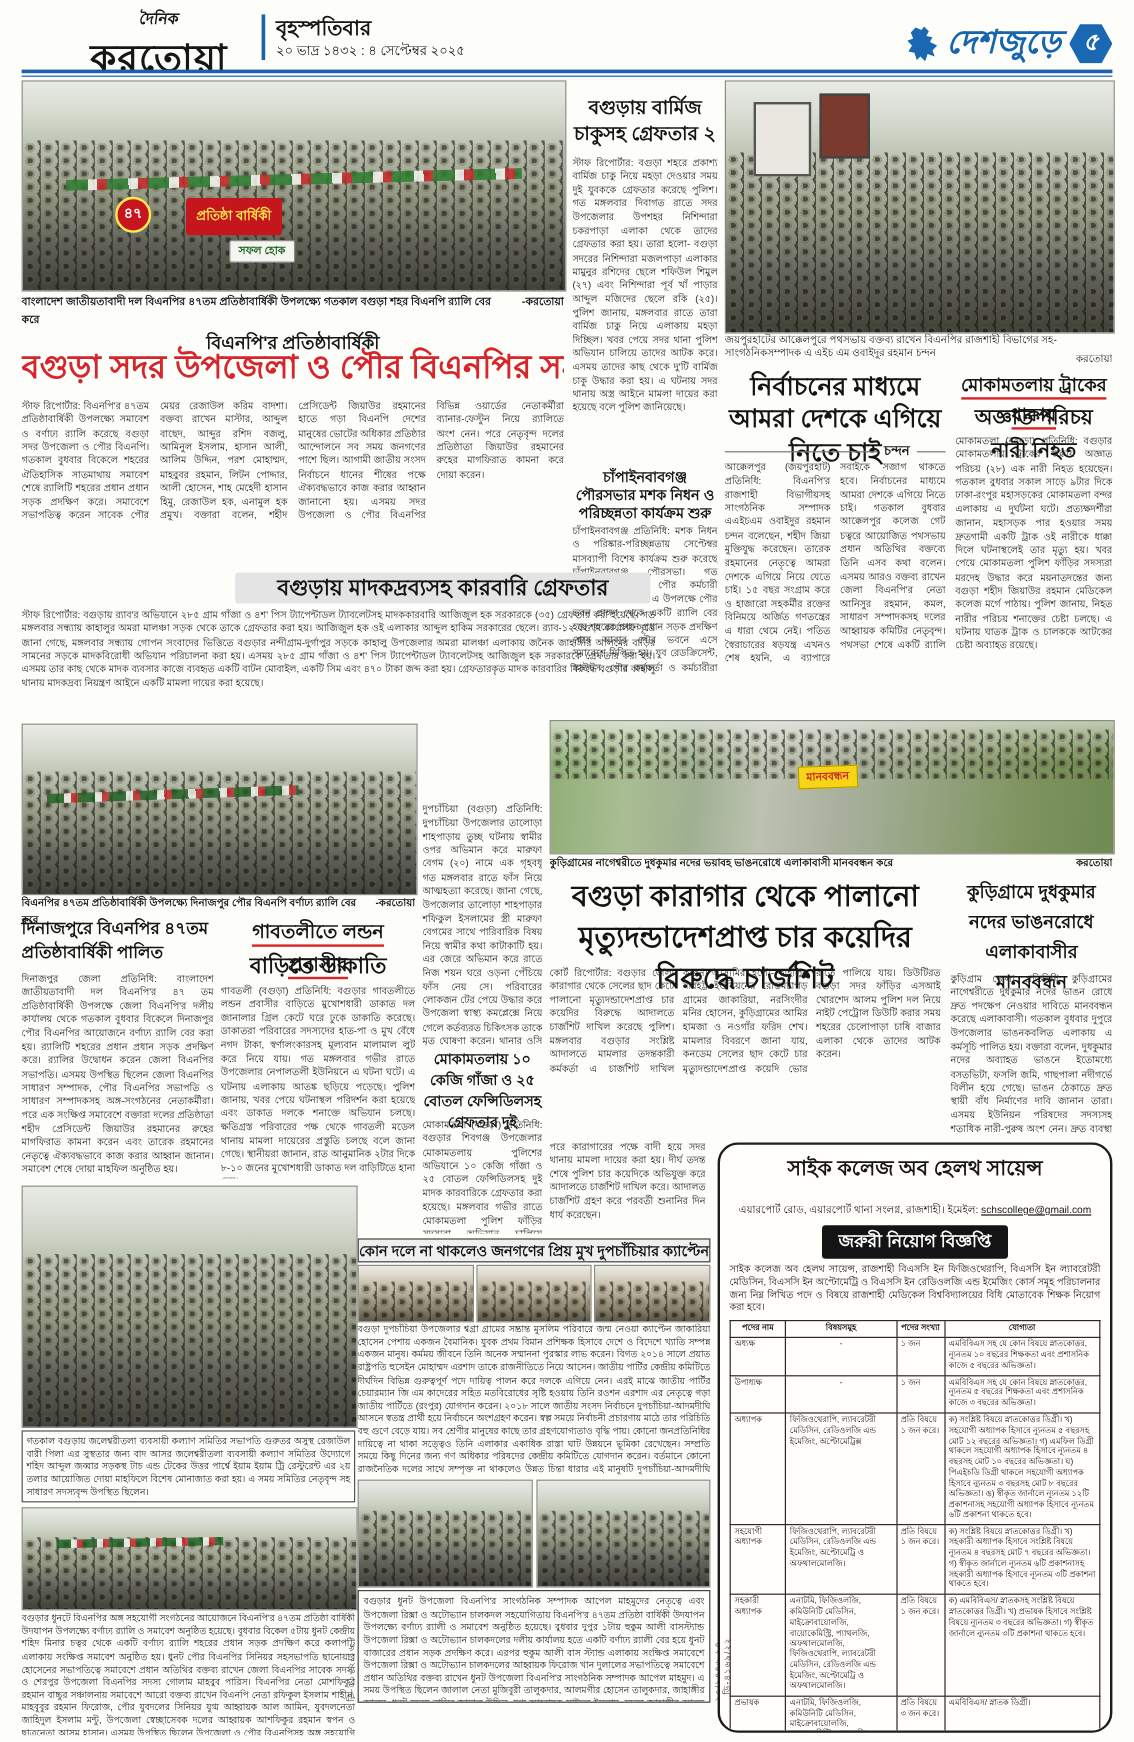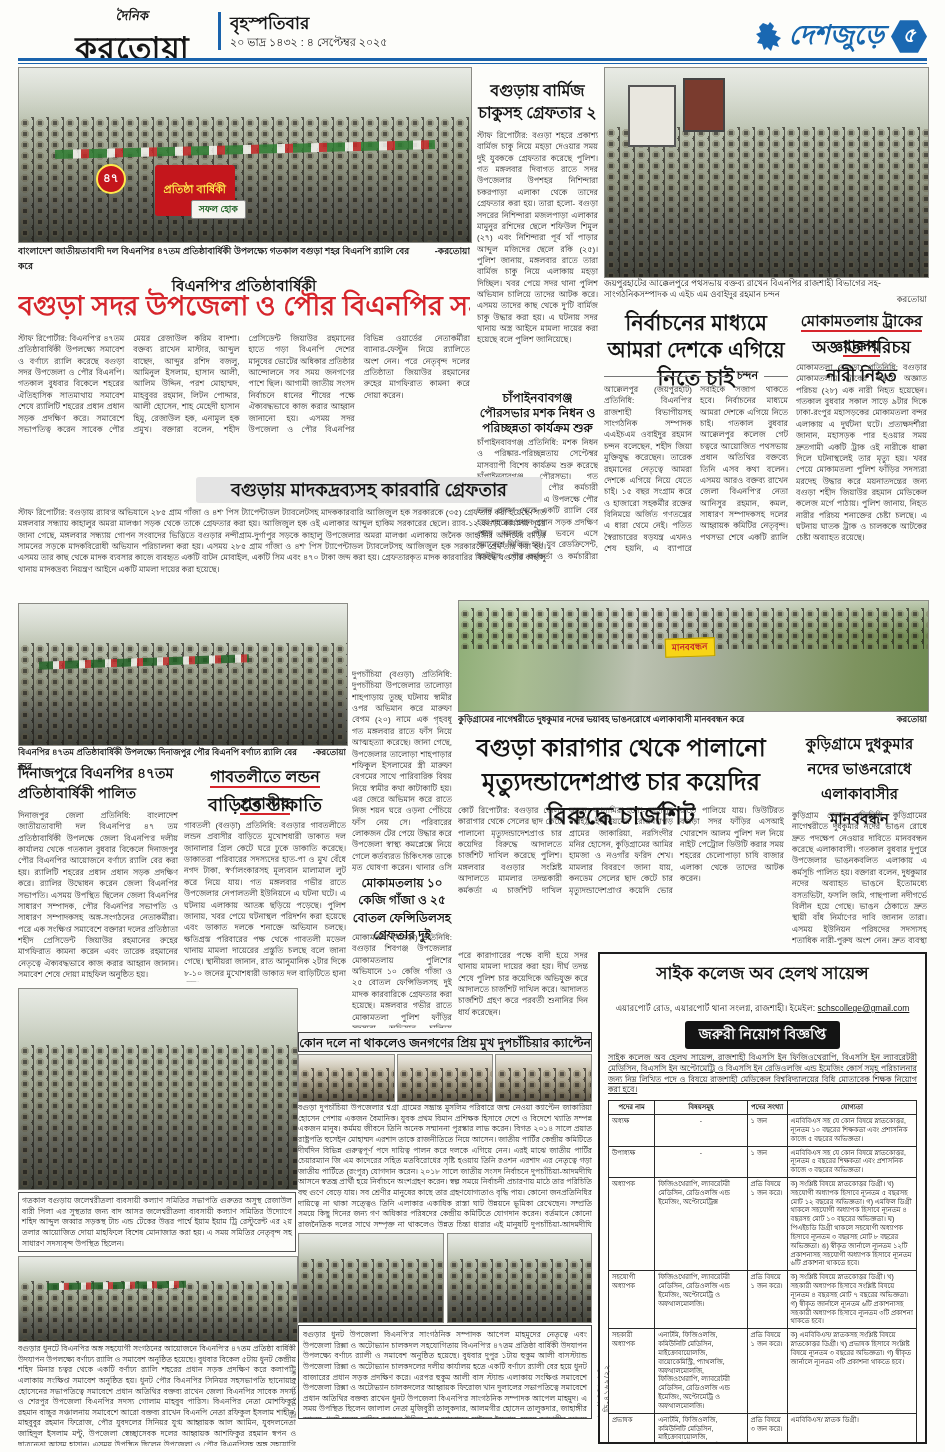--- a/index.html
+++ b/index.html
@@ -29,21 +29,21 @@
   .ph-river::after{inset:6% 0 56% 0;}
   .ph-street{background:linear-gradient(180deg,#d8d2c2 0%,#c3bca8 40%,#8d8671 75%,#5c564a 100%);}
   .ov{position:absolute;font-weight:bold;z-index:3;}
   
   .adbox{border:2px solid #1d1d1d;background:#fffefb;box-sizing:border-box;padding:6px 8px;overflow:hidden;}
   .adtitle{font-size:17px;font-weight:bold;text-align:center;}
   .adaddr{font-size:8.5px;text-align:center;margin-top:14px;}
   .adaddr .email{text-decoration:underline;}
   .adnotice{display:block;margin:5px auto 4px;width:fit-content;background:#141414;color:#fff;
             font-size:14.5px;font-weight:bold;padding:2px 14px;border-radius:3px;}
-  .adintro{font-size:8px;line-height:1.35;text-align:justify;text-decoration:underline;}
+  .adintro{font-size:8px;line-height:1.35;text-align:justify;}
   table.adt{width:100%;border-collapse:collapse;margin-top:4px;}
   table.adt th,table.adt td{border:1px solid #2a2a2a;font-size:6.8px;line-height:1.3;padding:2px 3px;vertical-align:top;}
   table.adt th{text-align:center;font-weight:bold;}
 </style>
 </head>
 <body>
 
 <div class="page">
 
   <div class="abs" style="left:55px;top:6px;width:155px;text-align:center;">
@@ -62,21 +62,21 @@
     </span>
     <span style="font-size:27px;font-weight:900;color:#1766ad;">দেশজুড়ে</span>
     <span style="width:36px;height:36px;background:#1a68b2;color:#fff;font-size:20px;font-weight:bold;display:flex;align-items:center;justify-content:center;clip-path:polygon(25% 5%,75% 5%,100% 50%,75% 95%,25% 95%,0 50%);">৫</span>
   </div>
   <div class="abs" style="left:18px;right:18px;top:58px;border-top:3px solid #1a63ac;"></div>
   <div class="abs" style="left:18px;right:18px;top:63px;border-top:1px solid #1a63ac;"></div>
 
   <div class="ph" style="left:18px;top:67px;width:452px;height:174px;">
     <div class="ov" style="left:8%;right:8%;top:44%;height:9px;opacity:.85;background:repeating-linear-gradient(90deg,#2e7d32 0 18px,#f5f5f0 18px 26px,#c62828 26px 34px);transform:rotate(-1.5deg);"></div>
     <div class="ov" style="left:17%;top:55%;width:26px;height:26px;border-radius:50%;background:#c4161c;color:#fff;font-size:12px;display:flex;align-items:center;justify-content:center;border:2px solid #ffe94d;">৪৭</div>
-    <div class="ov" style="left:30%;top:56%;background:#c4161c;color:#ffe94d;font-size:11px;padding:16px 9px;border-radius:3px;">প্রতিষ্ঠা বার্ষিকী</div>
+    <div class="ov" style="left:30%;top:56%;background:#c4161c;color:#ffe94d;font-size:11px;padding:6px 9px;border-radius:3px;">প্রতিষ্ঠা বার্ষিকী</div>
     <div class="ov" style="left:38%;top:76%;background:#f5f5f0;color:#1b5e20;font-size:9px;padding:1px 7px;border:1px solid #888;border-radius:2px;">সফল হোক</div>
   </div>
   <div class="abs cap" style="left:18px;top:244px;width:452px;">
     <span>বাংলাদেশ জাতীয়তাবাদী দল বিএনপির ৪৭তম প্রতিষ্ঠাবার্ষিকী উপলক্ষ্যে গতকাল বগুড়া শহর বিএনপি র‍্যালি বের করে</span>
     <span class="credit">-করতোয়া</span>
   </div>
 
   <div class="abs kicker" style="left:18px;top:264px;width:452px;">
     <span class="rule"></span>
     <span>বিএনপি'র প্রতিষ্ঠাবার্ষিকী</span>
@@ -168,21 +168,21 @@
   <div class="abs bt7" style="left:298px;top:1103px;width:294px;height:126px;">বগুড়া দুপচাঁচিয়া উপজেলার শ্বগ্রা গ্রামের সম্ভ্রান্ত মুসলিম পরিবারে জন্ম নেওয়া ক্যাপ্টেন জাকারিয়া হোসেন পেশায় একজন বৈমানিক। যুবক প্রথম বিমান প্রশিক্ষক হিসাবে দেশে ও বিদেশে খ্যাতি সম্পন্ন একজন মানুষ। কর্মময় জীবনে তিনি অনেক সম্মাননা পুরস্কার লাভ করেন। বিগত ২০১৪ সালে প্রয়াত রাষ্ট্রপতি হুসেইন মোহাম্মদ এরশাদ তাকে রাজনীতিতে নিয়ে আসেন। জাতীয় পার্টির কেন্দ্রীয় কমিটিতে দীর্ঘদিন বিভিন্ন গুরুত্বপূর্ণ পদে দায়িত্ব পালন করে দলকে এগিয়ে নেন। এরই মাঝে জাতীয় পার্টির চেয়ারম্যান জি এম কাদেরের সহিত মতবিরোধের সৃষ্টি হওয়ায় তিনি রওশন এরশাদ এর নেতৃত্বে গড়া জাতীয় পার্টিতে (রংপুর) যোগদান করেন। ২০১৮ সালে জাতীয় সংসদ নির্বাচনে দুপচাঁচিয়া-আদমদীঘি আসনে স্বতন্ত্র প্রার্থী হয়ে নির্বাচনে অংশগ্রহণ করেন। স্বল্প সময়ে নির্বাচনী প্রচারণায় মাঠে তার পরিচিতি বহু গুণে বেড়ে যায়। সব শ্রেণীর মানুষের কাছে তার গ্রহণযোগ্যতাও বৃদ্ধি পায়। কোনো জনপ্রতিনিধির দায়িত্বে না থাকা সত্ত্বেও তিনি এলাকার একাধিক রাস্তা ঘাট উন্নয়নে ভূমিকা রেখেছেন। সম্প্রতি সময়ে কিছু দিনের জন্য গণ অধিকার পরিষদের কেন্দ্রীয় কমিটিতে যোগদান করেন। বর্তমানে কোনো রাজনৈতিক দলের সাথে সম্পৃক্ত না থাকলেও উন্নত চিন্তা ধারার এই মানুষটি দুপচাঁচিয়া-আদমদীঘি এলাকার সর্বস্তরের জনগণের প্রিয় মুখ হয়ে রয়েছেন। এক সাক্ষাৎকারে তিনি বলেন, জনগণের প্রতিনিধি হয়ে এলাকার উন্নয়নে ভূমিকা রাখার প্রবল ইচ্ছা রয়েছে। স্বাধীনতার পক্ষের কোনো রাজনৈতিক দল ঘোষণা করে বগুড়া-৩ দুপচাঁচিয়া-আদমদীঘি আসনে নির্বাচন করার দৃঢ় প্রত্যাশাও ব্যক্ত করেন। তাই এলাকায় এসেই গণ-সংযোগসহ ছুটে বেড়ান।</div>
 
   <div class="abs" style="left:298px;top:1233px;width:294px;height:88px;display:flex;gap:3px;">
     <div class="ph" style="position:relative;flex:1;height:88px;"></div>
     <div class="ph" style="position:relative;flex:1;height:88px;"></div>
   </div>
   <div class="abs bt7" style="left:298px;top:1325px;width:294px;height:94px;border:1px solid #444;padding:4px;box-sizing:border-box;">বগুড়ার ধুনট উপজেলা বিএনপি'র সাংগঠনিক সম্পাদক আপেল মাহমুদের নেতৃত্বে এবং উপজেলা রিক্সা ও অটোভ্যান চালকদল সহযোগিতায় বিএনপি'র ৪৭তম প্রতিষ্ঠা বার্ষিকী উদযাপন উপলক্ষ্যে বর্ণাঢ্য র‍্যালী ও সমাবেশ অনুষ্ঠিত হয়েছে। বুধবার দুপুর ১টায় হুকুম আলী বাসস্ট্যান্ড উপজেলা রিক্সা ও অটোভ্যান চালকদলের দলীয় কার্যালয় হতে একটি বর্ণাঢ্য র‍্যালী বের হয়ে ধুনট বাজারের প্রধান সড়ক প্রদক্ষিণ করে। এরপর হুকুম আলী বাস স্ট্যান্ড এলাকায় সংক্ষিপ্ত সমাবেশে উপজেলা রিক্সা ও অটোভ্যান চালকদলের আহ্বায়ক ফিরোজ খান দুলালের সভাপতিত্বে সমাবেশে প্রধান অতিথির বক্তব্য রাখেন ধুনট উপজেলা বিএনপি'র সাংগঠনিক সম্পাদক আপেল মাহমুদ। এ সময় উপস্থিত ছিলেন জালাল নেতা মুজিবুরী তালুকদার, আলমগীর হোসেন তালুকদার, জাহাঙ্গীর আলম, ধুনট সদস্য নাসির জামাল উদ্দিন, যুগ্ম আহ্বায়ক সাইদুল ইসলাম, সদস্য জাহাঙ্গীর আলম আব্বাস, সদর ইউনিয়ন রিক্সা ও অটোভ্যান চালকদলের আহ্বায়ক সামছুল হক বাদশাহ।</div>
   <div class="abs vcode" style="left:288px;top:1330px;height:88px;">ডি-৫১৩২/১৬</div>
   <div class="abs vcode" style="left:594px;top:1330px;height:88px;">২০/১৪৪৬-১৪</div>
 
-  <div class="abs adbox" style="left:598px;top:952px;width:329px;height:492px;">
+  <div class="abs adbox" style="left:598px;top:952px;width:329px;height:492px;border-radius:17px;">
     <div class="adtitle">সাইক কলেজ অব হেলথ সায়েন্স</div>
     <div class="adaddr">
       <span>এয়ারপোর্ট রোড, এয়ারপোর্ট থানা সংলগ্ন, রাজশাহী। ইমেইল: </span><span class="email">schscollege@gmail.com</span>
     </div>
     <div class="adnotice">জরুরী নিয়োগ বিজ্ঞপ্তি</div>
     <div class="adintro">সাইক কলেজ অব হেলথ সায়েন্স, রাজশাহী বিএসসি ইন ফিজিওথেরাপি, বিএসসি ইন ল্যাবরেটরী মেডিসিন, বিএসসি ইন অপ্টোমেট্রি ও বিএসসি ইন রেডিওলজি এন্ড ইমেজিং কোর্স সমূহ পরিচালনার জন্য নিম্ন লিখিত পদে ও বিষয়ে রাজশাহী মেডিকেল বিশ্ববিদ্যালয়ের বিধি মোতাবেক শিক্ষক নিয়োগ করা হবে।</div>
     <table class="adt">
       <thead>
         <tr>
           <th style="width:15%;">পদের নাম</th>

